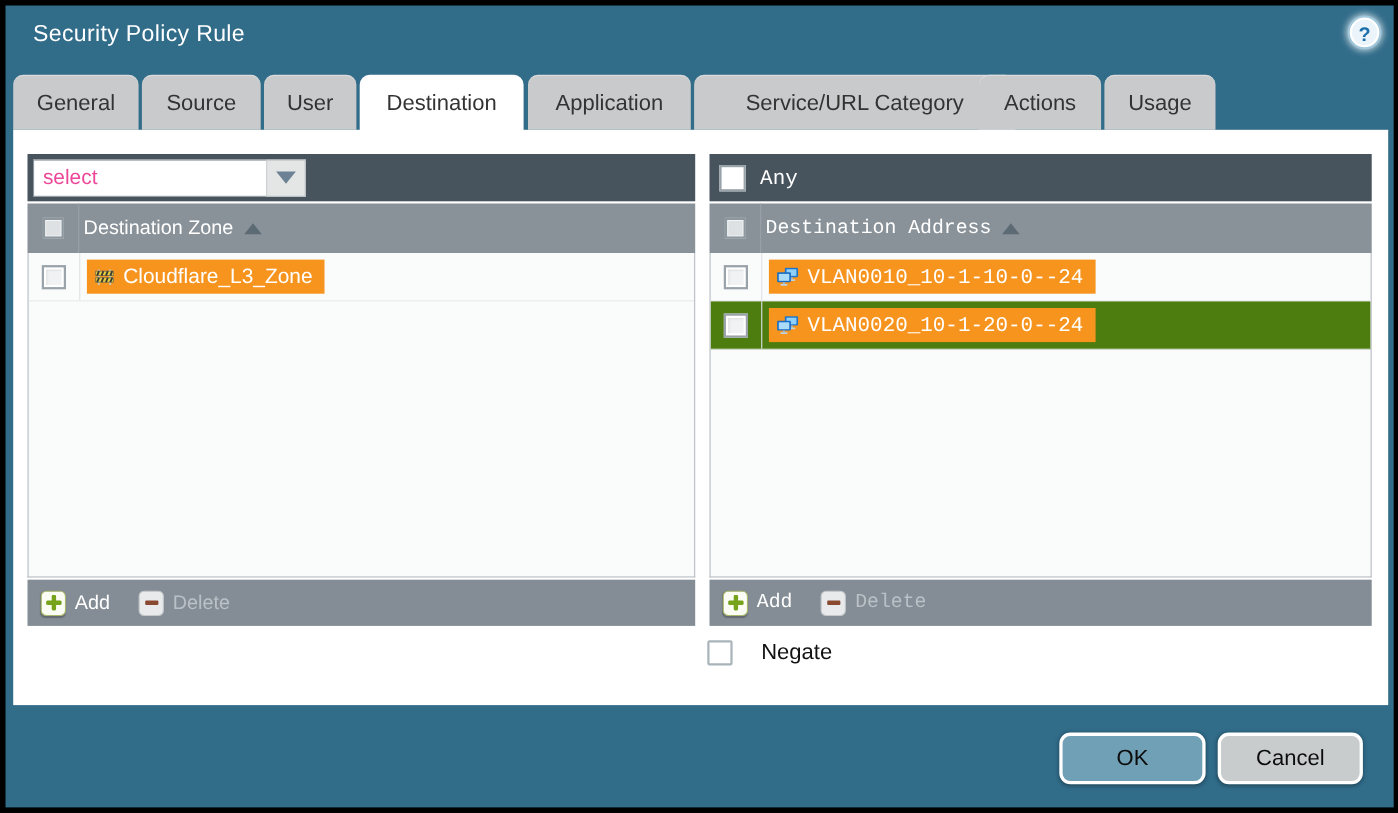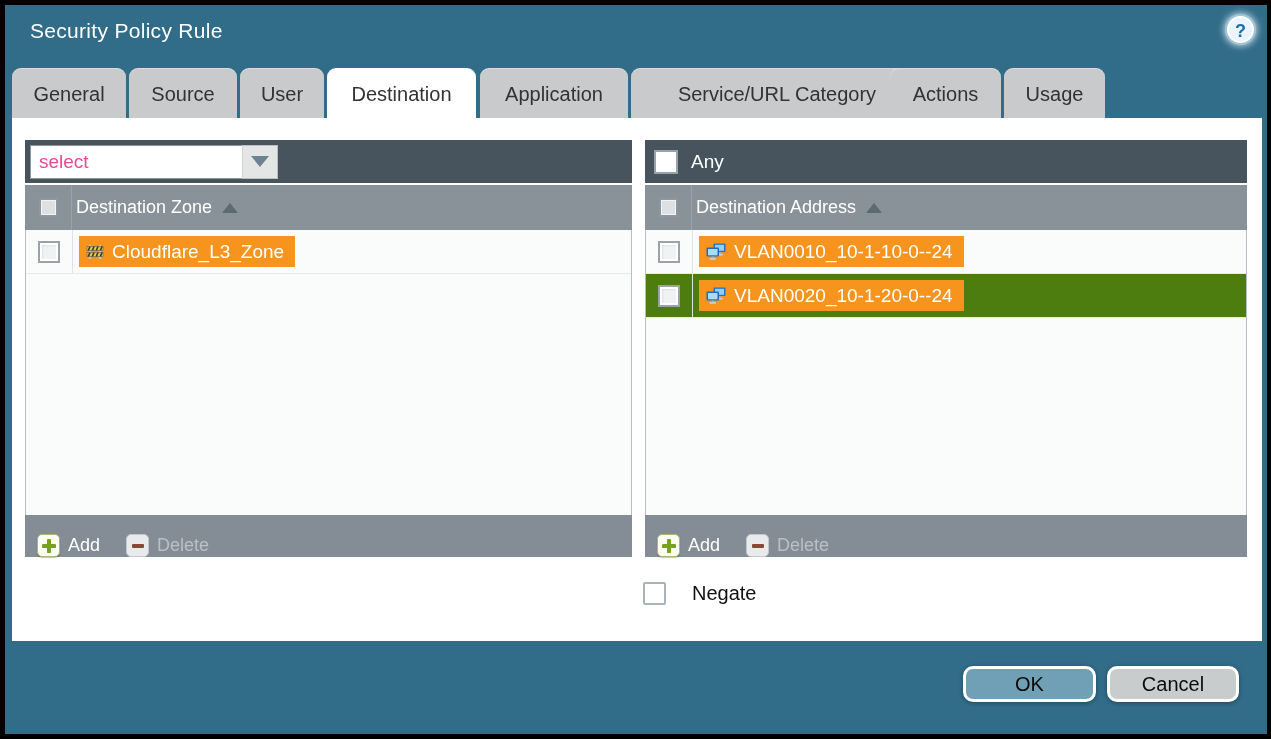--- a/index.html
+++ b/index.html
@@ -28,25 +28,25 @@
     box-shadow:inset 0 1px 0 rgba(255,255,255,.35);
   }
   .tab.active{background:#fff;height:52px;z-index:3;box-shadow:none;}
   .t0{left:12px;width:114px}.t1{left:129px;width:108px}.t2{left:240px;width:84px}
   .t3{left:327px;width:149px}.t4{left:480px;width:148px}.t5{left:631px;width:292px}
   .t6{left:890px;width:111px}.t7{left:1004px;width:101px}
 
   
   .panel{position:absolute;top:140px;height:427px;}
   .panel.left{left:25px;width:607px;}
-  .panel.right{left:645px;width:602px;}
+  .panel.right{left:645px;width:602px;font-family:Liberation Mono, monospace;}
   .panel-topbar{position:absolute;top:0;left:0;right:0;height:43px;background:var(--panel-header-dark,#47535d);display:flex;align-items:center;}
   .col-header{position:absolute;top:45px;left:0;right:0;height:45px;background:var(--column-header,#8a9299);display:flex;align-items:center;}
   .rows{position:absolute;top:90px;left:0;right:0;height:295px;background:#fafbfb;border:1px solid #b7bdc2;border-top:none;box-sizing:border-box;overflow:hidden;}
-  .panel-footer{position:absolute;top:375px;left:0;right:0;height:42px;background:var(--footer-bar,#848d95);display:flex;align-items:flex-end;padding-left:12px;box-sizing:border-box;}
+  .panel-footer{position:absolute;top:387px;left:0;right:0;height:42px;background:var(--footer-bar,#848d95);display:flex;align-items:center;padding-left:12px;box-sizing:border-box;}
 
   
   .combo{display:flex;margin-left:5px;height:34px;}
   .combo input{
     width:212px;height:34px;border:1px solid #8c959c;border-right:none;padding:0 0 0 8px;
     font-family:inherit;font-size:19px;color:#ec4899;outline:none;box-sizing:border-box;
   }
   .combo-arrow{
     width:36px;height:34px;background:#e4e6e6;border:1px solid #b9bfc3;border-left:1px solid #cfd3d5;
     display:flex;align-items:center;justify-content:center;cursor:pointer;box-sizing:border-box;padding:0;
@@ -86,21 +86,21 @@
   .foot-label.add{color:#fff;}
   .foot-label.del{color:#b9c0c6;}
   .gap26{width:26px;}
 
   
   .negate{position:absolute;left:643px;top:582px;display:flex;align-items:center;}
   .negate-label{font-size:20px;color:#111;margin-left:26px;}
 
   
   .action-btn{
-    position:absolute;top:666px;height:36px;border:3px solid #fff;border-radius:10px;
+    position:absolute;top:666px;height:47px;border:3px solid #fff;border-radius:10px;
     font-family:inherit;font-size:20px;color:#0c0c0c;cursor:pointer;
     box-shadow:0 1px 4px rgba(0,0,0,.35);box-sizing:border-box;
   }
   .btn-ok{left:963px;width:133px;background:var(--ok-button,#6fa0b5);}
   .btn-cancel{left:1107px;width:132px;background:#c9cccd;}
 </style>
 </head>
 <body>
 
 <div class="stage">

